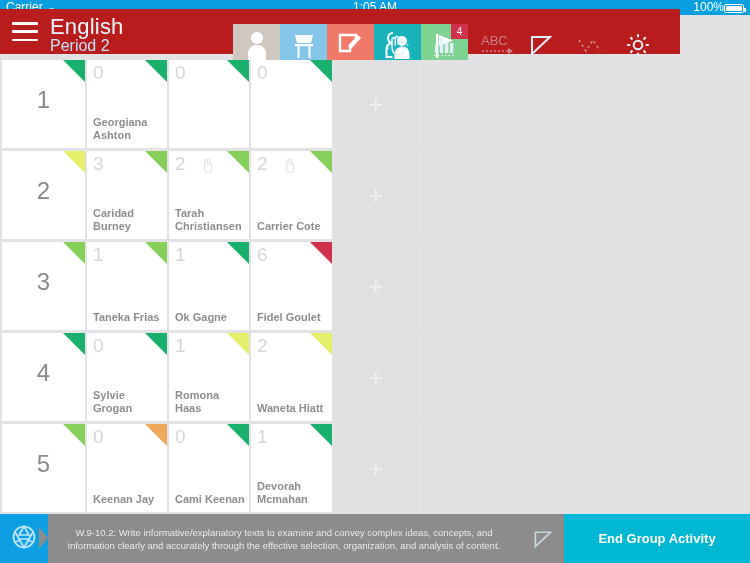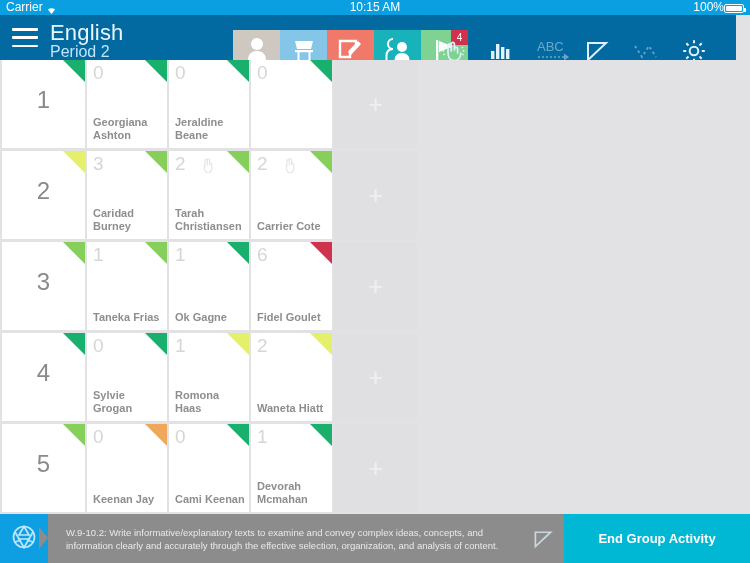--- a/index.html
+++ b/index.html
@@ -23,22 +23,22 @@
   .wifi-ico { display:inline-block; width: 9px; height: 9px; position: relative; top: 1px; }
   .batt { display: inline-block; width: 20px; height: 9px; border: 1px solid #fff;
           border-radius: 2px; position: relative; top: 1px; }
   .batt::after { content: ""; position: absolute; left: 1px; top: 1px; bottom: 1px; right: 1px;
                  background: #fff; border-radius: 1px; }
   .batt::before { content: ""; position: absolute; right: -3px; top: 2.5px; width: 2px; height: 4px;
                   background: #fff; border-radius: 0 1px 1px 0; }
 
   
   .navbar {
-    position: absolute; top: 15px; left: 0; width: 736px; height: 45px;
-    background: #0369a1;
+    position: absolute; top: 9px; left: 0; width: 680px; height: 45px;
+    background: #b91c1c;
   }
   .hamburger { position: absolute; left: 12px; top: 13px; width: 26px; height: 19px;
                display: flex; flex-direction: column; justify-content: space-between; cursor: pointer; }
   .hamburger span { display: block; height: 2.5px; background: #ffffff; border-radius: 1px; }
   .title-wrap { position: absolute; left: 50px; top: 5px; }
   .title-main { font-size: 22px; color: #e8f6fd; font-weight: 300; letter-spacing: .2px; line-height: 25px; }
   .title-sub { font-size: 16px; color: #bfe6f8; line-height: 13px; }
 
   .tools { position: absolute; left: 233px; top: 15px; display: flex; height: 45px; }
   .tool-tile { width: 47px; height: 45px; position: relative;
@@ -70,21 +70,21 @@
   .hand-ico { position: absolute; left: 32px; top: 6px; opacity: .22; }
   .sname { position: absolute; left: 6px; right: 4px; bottom: 6px;
            font-size: 11px; color: #8e8e8e; line-height: 13px; font-weight: bold; }
   .plus { position: absolute; left: 0; right: 0; top: 50%; transform: translateY(-50%);
           text-align: center; font-size: 26px; color: #efeff0; font-weight: 300; line-height: 1; }
 
   
   .bottombar { position: absolute; left: 0; bottom: 0; width: 750px; height: 49px; display: flex; }
   .bb-cam { width: 48px; background: #0d9fe2; display: flex; align-items: center; justify-content: center; cursor: pointer; }
   .bb-std { flex: 1; background: #8c8c8c; position: relative; display: flex; align-items: center;
-            padding: 0 48px 0 18px; }
+            padding: 0 48px 0 4px; text-align: center; }
   .bb-std::before { content: ""; position: absolute; left: -9px; top: 13px;
                     width: 0; height: 0; border-left: 9px solid #8c8c8c;
                     border-top: 11px solid transparent; border-bottom: 11px solid transparent; }
   .std-text { font-size: 9.5px; color: #e9e9e9; line-height: 13px; }
   .bb-flag { position: absolute; right: 10px; top: 14px; cursor: pointer; }
   .bb-end { width: 186px; background: #00b8d4; color: #ffffff;
             display: flex; align-items: center; justify-content: center;
             font-size: 13px; font-weight: bold; cursor: pointer; }
 </style>
 </head>
@@ -94,21 +94,21 @@
 
   <div class="statusbar">
     <div class="sb-left">
       <span>Carrier</span>
       <span class="wifi-ico">
         <svg width="9" height="9" viewBox="0 0 12 12">
             <path d="M6 10.5 L1.2 4.8 Q6 1 10.8 4.8 Z" fill="#ffffff"></path>
           </svg>
       </span>
     </div>
-    <div class="sb-center">10:15 AM</div>
+    <div class="sb-center">1:05 AM</div>
     <div class="sb-right">
       <span>100%</span>
       <span class="batt"></span>
     </div>
   </div>
 
   <div class="navbar">
     <div class="hamburger">
       <span></span>
         <span></span>
@@ -231,21 +231,20 @@
           <div class="gn-txt">1</div>
         </div>
         <div class="cell s0">
           <div class="corner" style="border-top-color:#19b06d"></div>
           <div class="score">0</div>
           <div class="sname">Georgiana Ashton</div>
         </div>
         <div class="cell s1">
           <div class="corner" style="border-top-color:#19b06d"></div>
           <div class="score">0</div>
-          <div class="sname">Jeraldine Beane</div>
         </div>
         <div class="cell s2">
           <div class="corner" style="border-top-color:#19b06d"></div>
           <div class="score">0</div>
         </div>
         <div class="cell addcell">
           <div class="plus">+</div>
         </div>
       </div>
       <div class="grow">

